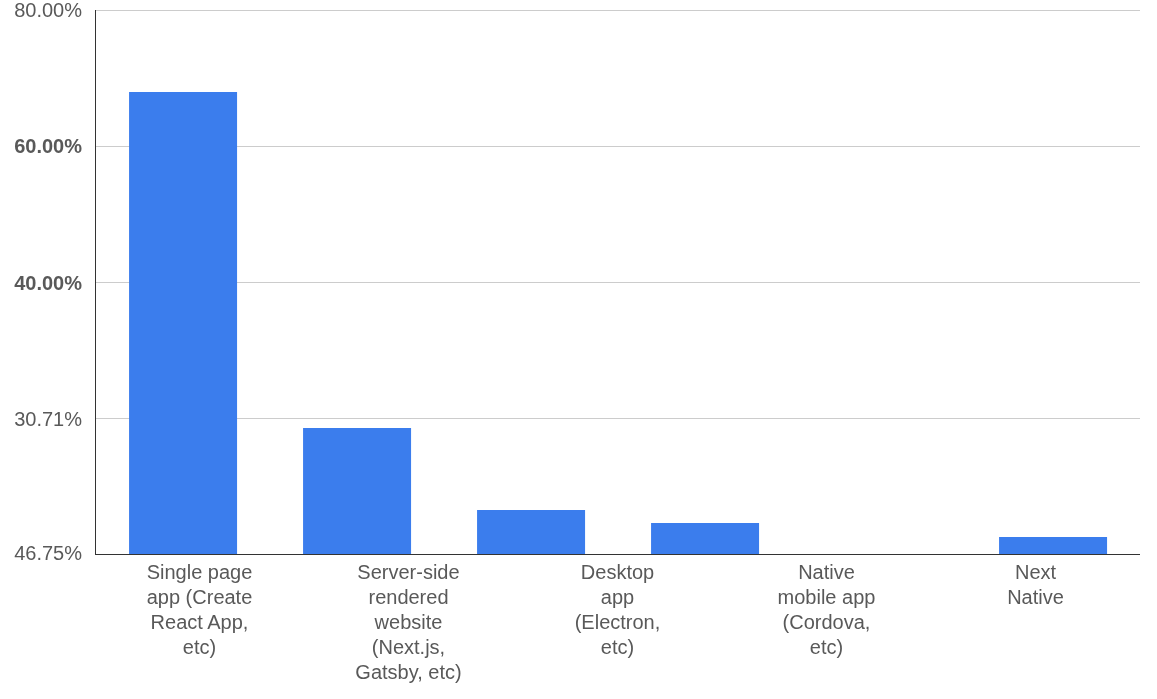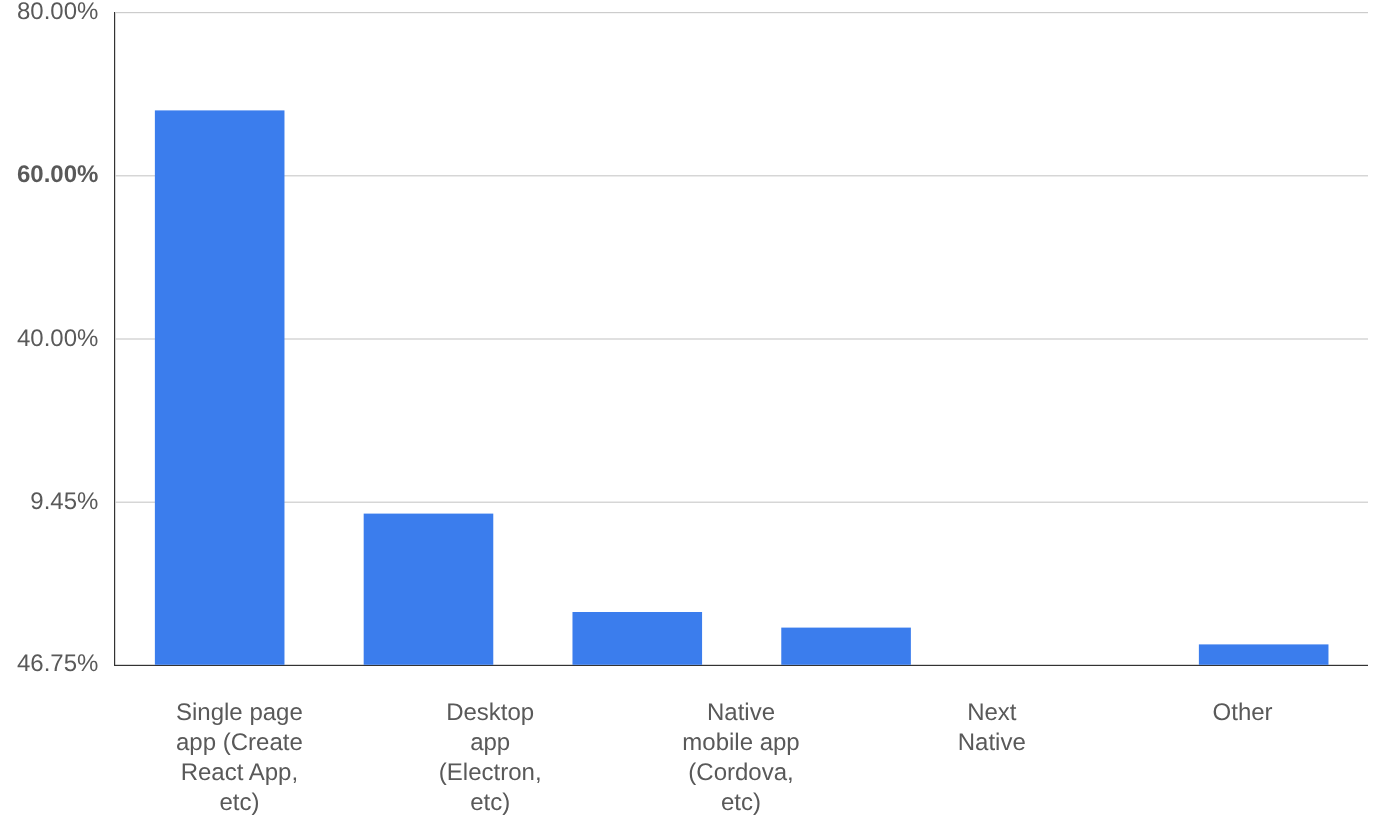--- a/index.html
+++ b/index.html
@@ -68,40 +68,39 @@
     font-size: 20px;
     white-space: nowrap;
     text-align: left;
   }
   .x-labels {
     position: absolute;
     left: 95px;
     top: 560px;
     width: 1045px;
     display: flex;
-    margin-top: 22px;
   }
   .x-label {
     flex: 1 1 0;
     text-align: center;
     font-size: 20px;
     line-height: 1.25;
     padding: 0 4px;
     white-space: pre-line;
   }
 </style>
 </head>
 <body>
 
 <div class="chart-wrap">
 
   <div class="y-ticks">
     <div class="y-tick" style="bottom:-10px; top:auto; transform:none;">46.75%</div>
-    <div class="y-tick" style="top:75%;">9.45%</div>
-    <div class="y-tick" style="top:50%;">40.00%</div>
+    <div class="y-tick" style="top:75%;">30.71%</div>
+    <div class="y-tick" style="top:50%;font-weight:bold;">40.00%</div>
     <div class="y-tick" style="top:25%;font-weight:bold;">60.00%</div>
     <div class="y-tick" style="top:0%;">80.00%</div>
   </div>
 
   <div class="plot-area">
     <div class="gridline" style="top:0%;"></div>
     <div class="gridline" style="top:25%;"></div>
     <div class="gridline" style="top:50%;"></div>
     <div class="gridline" style="top:75%;"></div>
 
@@ -125,26 +124,30 @@
           <div class="bar" style="height: 3.125%; background: rgb(59, 125, 237);"></div>
         </div>
     </div>
   </div>
 
   <div class="x-labels">
     <div class="x-label">Single page
 app (Create
 React App,
 etc)</div>
+    <div class="x-label">Server-side
+rendered
+website
+(Next.js,
+Gatsby, etc)</div>
     <div class="x-label">Desktop
 app
 (Electron,
 etc)</div>
     <div class="x-label">Native
 mobile app
 (Cordova,
 etc)</div>
     <div class="x-label">Next
 Native</div>
-    <div class="x-label">Other</div>
   </div>
 
 </div>
 
 </body></html>

